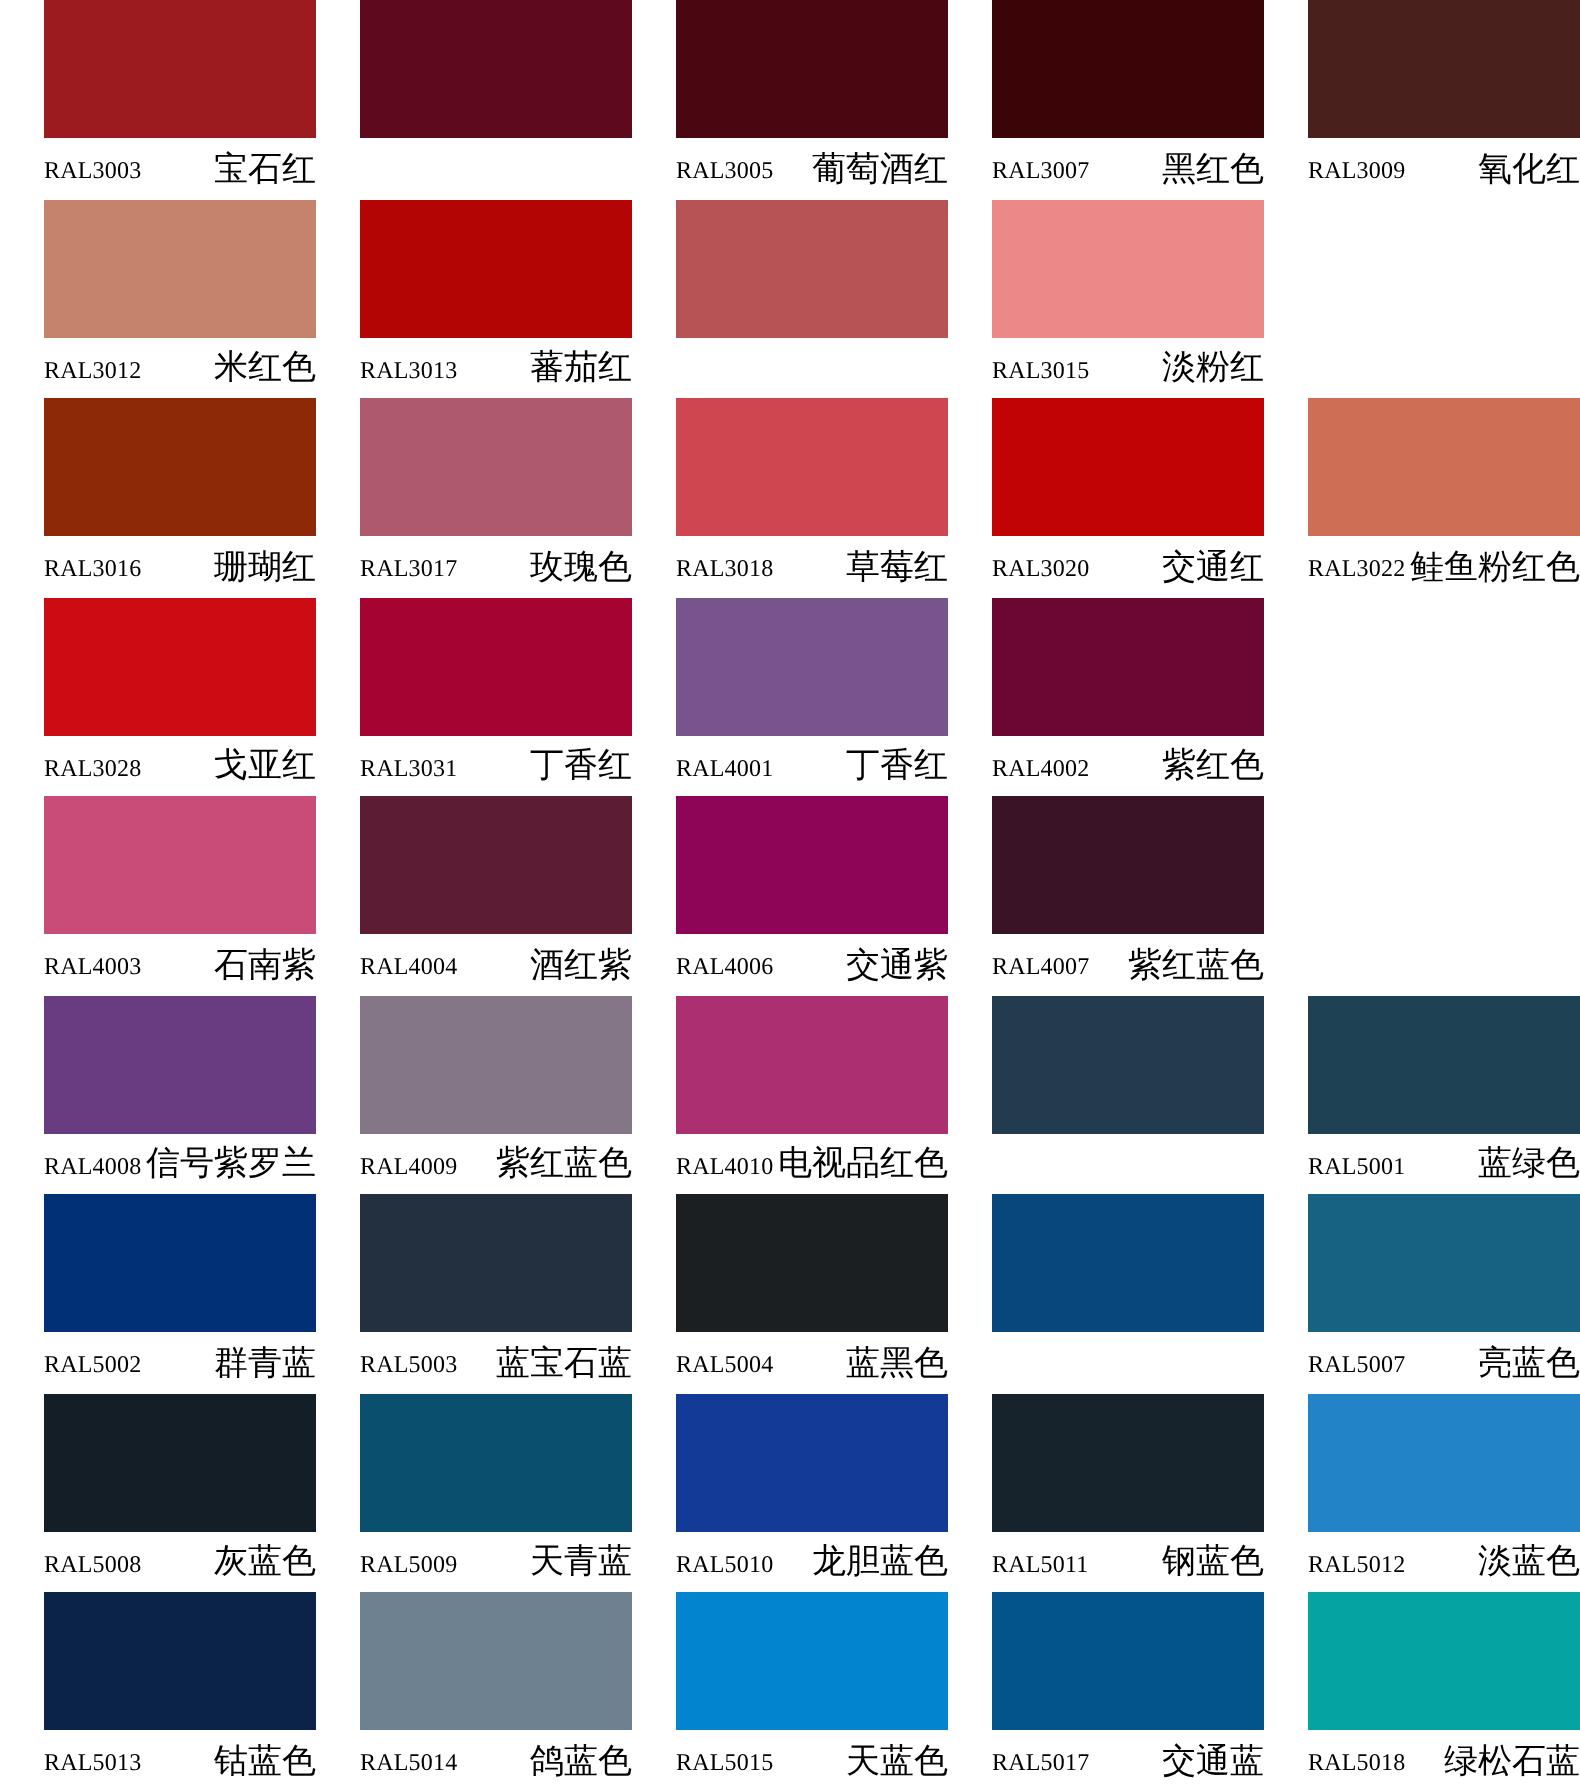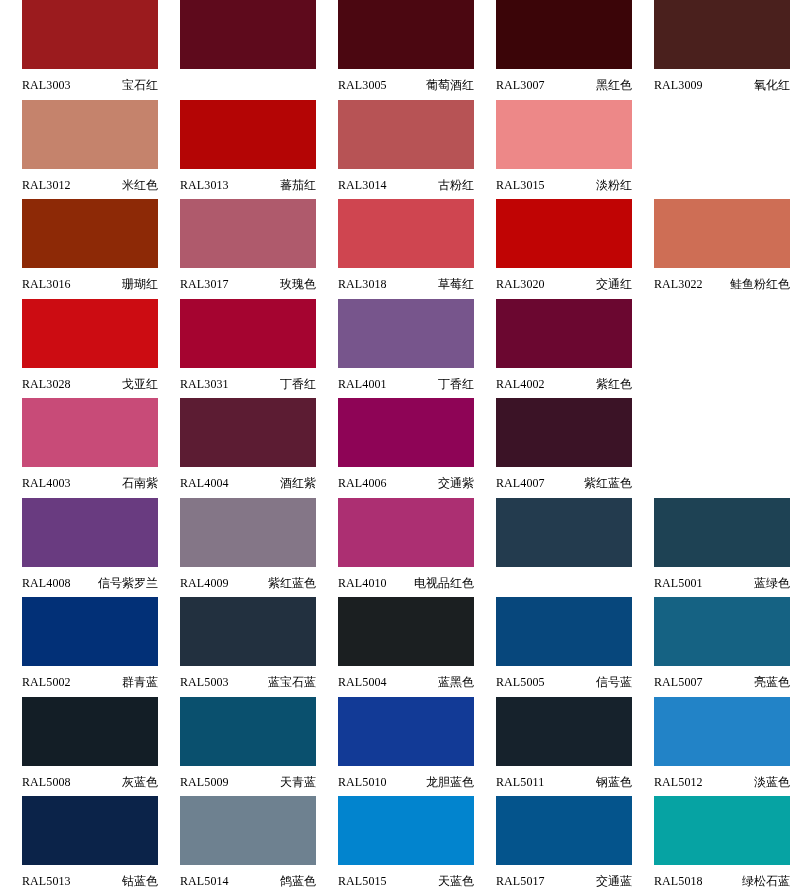--- a/index.html
+++ b/index.html
@@ -73,21 +73,21 @@
 
   .ral-code {
     font-family: "Liberation Serif", "DejaVu Serif", serif;
     font-size: 12px;
     letter-spacing: 0.1px;
     color: #000;
   }
 
   .ral-name {
     font-family: "DejaVu Sans", "Liberation Sans", sans-serif;
-    font-size: 12px;
+    font-size: 17px;
     color: #000;
     padding-right: 0px;
   }
 </style>
 </head>
 <body>
 
 <div id="chart">
     <div class="ral-row">
       <div class="ral-cell">
@@ -148,24 +148,20 @@
         </div>
         <div class="label-row">
           <span class="ral-code">RAL3013</span>
           <span class="ral-name">蕃茄红</span>
         </div>
       </div>
       <div class="ral-cell">
         <div class="swatch-wrap">
           <div class="swatch" title="RAL3014" style="background: rgb(183, 83, 85);"></div>
         </div>
-        <div class="label-row">
-          <span class="ral-code">RAL3014</span>
-          <span class="ral-name">古粉红</span>
-        </div>
       </div>
       <div class="ral-cell">
         <div class="swatch-wrap">
           <div class="swatch" title="RAL3015" style="background: rgb(237, 136, 136);"></div>
         </div>
         <div class="label-row">
           <span class="ral-code">RAL3015</span>
           <span class="ral-name">淡粉红</span>
         </div>
       </div>
@@ -361,24 +357,20 @@
         </div>
         <div class="label-row">
           <span class="ral-code">RAL5004</span>
           <span class="ral-name">蓝黑色</span>
         </div>
       </div>
       <div class="ral-cell">
         <div class="swatch-wrap">
           <div class="swatch" title="RAL5005" style="background: rgb(7, 71, 124);"></div>
         </div>
-        <div class="label-row">
-          <span class="ral-code">RAL5005</span>
-          <span class="ral-name">信号蓝</span>
-        </div>
       </div>
       <div class="ral-cell">
         <div class="swatch-wrap">
           <div class="swatch" title="RAL5007" style="background: rgb(21, 98, 131);"></div>
         </div>
         <div class="label-row">
           <span class="ral-code">RAL5007</span>
           <span class="ral-name">亮蓝色</span>
         </div>
       </div>

